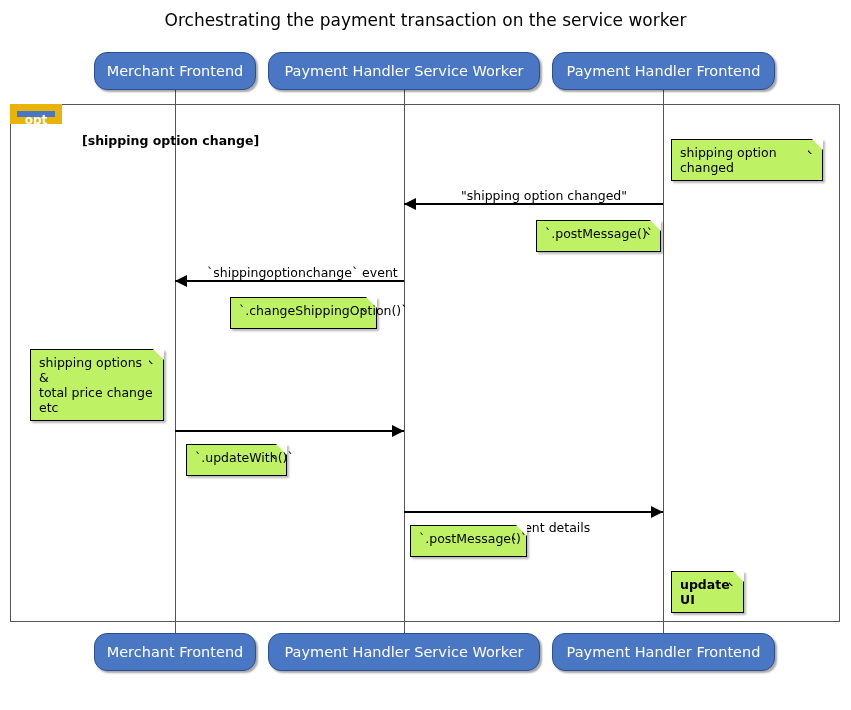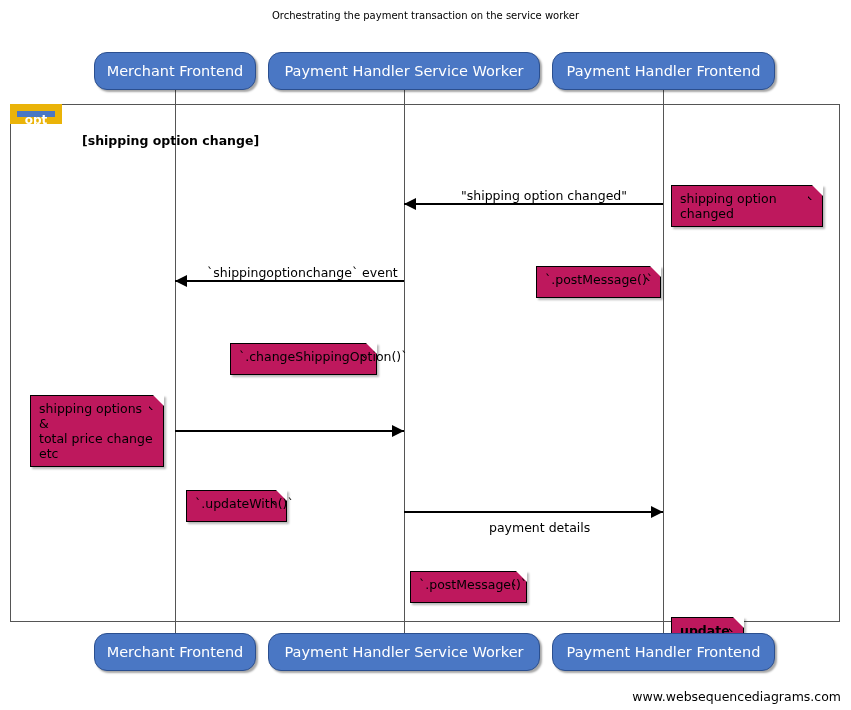--- a/index.html
+++ b/index.html
@@ -20,21 +20,21 @@
     left: 0; top: 0;
     width: 851px;
     height: 710px;
   }
   .title {
     position: absolute;
     left: 0;
     top: 10px;
     width: 851px;
     text-align: center;
-    font-size: 10px;
+    font-size: 17px;
     font-weight: normal;
     color: #000;
   }
   .actor-box {
     position: absolute;
     box-sizing: border-box;
     background: #4a77c4;
     border: 1px solid #2b4f8f;
     border-radius: 13px;
     color: #ffffff;
@@ -93,29 +93,28 @@
     position: absolute;
     font-size: 12.5px;
     color: #000;
     white-space: nowrap;
     background: #ffffff;
     padding: 0 3px;
   }
   .note {
     position: absolute;
     box-sizing: border-box;
-    background: #be185d;
+    background: #bef264;
     border: 1px solid #000000;
     font-size: 12.5px;
     color: #000;
     padding: 5px 8px;
     line-height: 15px;
     box-shadow: 2px 2px 2px rgba(0,0,0,0.28);
     white-space: pre-line;
-    margin-top: 46px;
   }
   .note .fold {
     position: absolute;
     right: -1px;
     top: -1px;
     width: 0; height: 0;
     border-left: 11px solid transparent;
     border-top: 11px solid #ffffff;
   }
   .note .fold-edge {
@@ -141,21 +140,20 @@
     font-size: 12.5px;
     color: #000;
     white-space: nowrap;
   }
 </style>
 </head>
 <body>
 
 <div id="diagram">
   <div class="title">Orchestrating the payment transaction on the service worker</div>
-  <div class="footer">www.websequencediagrams.com</div>
 <div class="lifeline" style="left: 175px; top: 88px; height: 545px;"></div>
     <div class="lifeline" style="left: 404px; top: 88px; height: 545px;"></div>
     <div class="lifeline" style="left: 663px; top: 88px; height: 545px;"></div>
     <div class="opt-frame" style="left: 10px; top: 104px; width: 830px; height: 518px;"></div>
     <div class="opt-tab" style="left: 10px; top: 104px;">opt</div>
     <div class="opt-label" style="left: 82px; top: 109px; margin-top: 24px;">[shipping option change]</div>
     <div class="msg-line" style="left: 404px; top: 203px; width: 259px;"></div>
     <div class="arrow-left" style="left: 404px; top: 198px;"></div>
     <div class="msg-label" style="left: 458px; top: 188px;">"shipping option changed"</div>
     <div class="msg-line" style="left: 175px; top: 280px; width: 229px;"></div>

